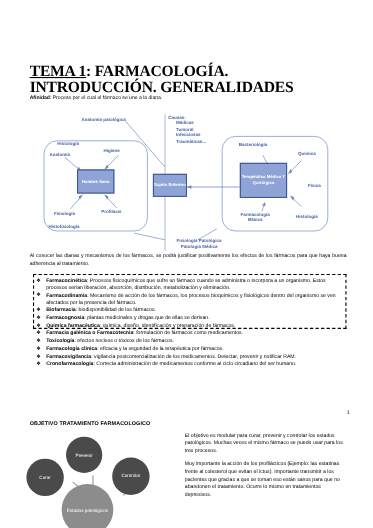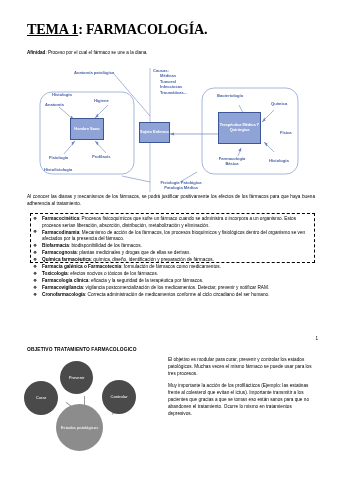--- a/index.html
+++ b/index.html
@@ -1,18 +1,18 @@
 <!DOCTYPE html>
 <html><head>
 <meta charset="utf-8">
 <style>
   html,body{margin:0;padding:0;background:#ffffff;}
   body{width:339px;height:480px;overflow:hidden;
        font-family:"Liberation Sans",sans-serif;color:#000;}
-  .page{position:relative;width:339px;height:354px;background:#fff;}
+  .page{position:relative;width:339px;height:354px;background:#fff;margin-top:36px;}
 
   
   .title{position:absolute;left:27px;top:22px;width:300px;
          font-family:"Liberation Serif",serif;font-weight:bold;
          font-size:14.2px;line-height:14.6px;letter-spacing:-0.2px;}
   .title .u{text-decoration:underline;}
 
   .afinidad{position:absolute;left:27px;top:50px;width:290px;
             font-size:4.6px;line-height:6px;}
   .afinidad b{font-weight:bold;}
@@ -59,20 +59,21 @@
 
   .pagenum{position:absolute;right:21px;bottom:13px;font-size:4.6px;}
 </style>
 </head>
 <body>
 
 <div class="page">
 
   <div class="title">
     <span class="u">TEMA 1</span><span>: FARMACOLOGÍA.</span><br>
+    <span>INTRODUCCIÓN. GENERALIDADES</span>
   </div>
 
   <div class="afinidad">
     <b>Afinidad</b><span>: Proceso por el cual el fármaco se une a la diana.</span>
   </div>
 
   <div class="diagram">
     <svg class="dgm-svg" width="300" height="132">
 
       <rect x="18" y="32" width="94" height="82" rx="12" ry="12" fill="none" stroke="#8fa3d6" stroke-width="0.8"></rect>

